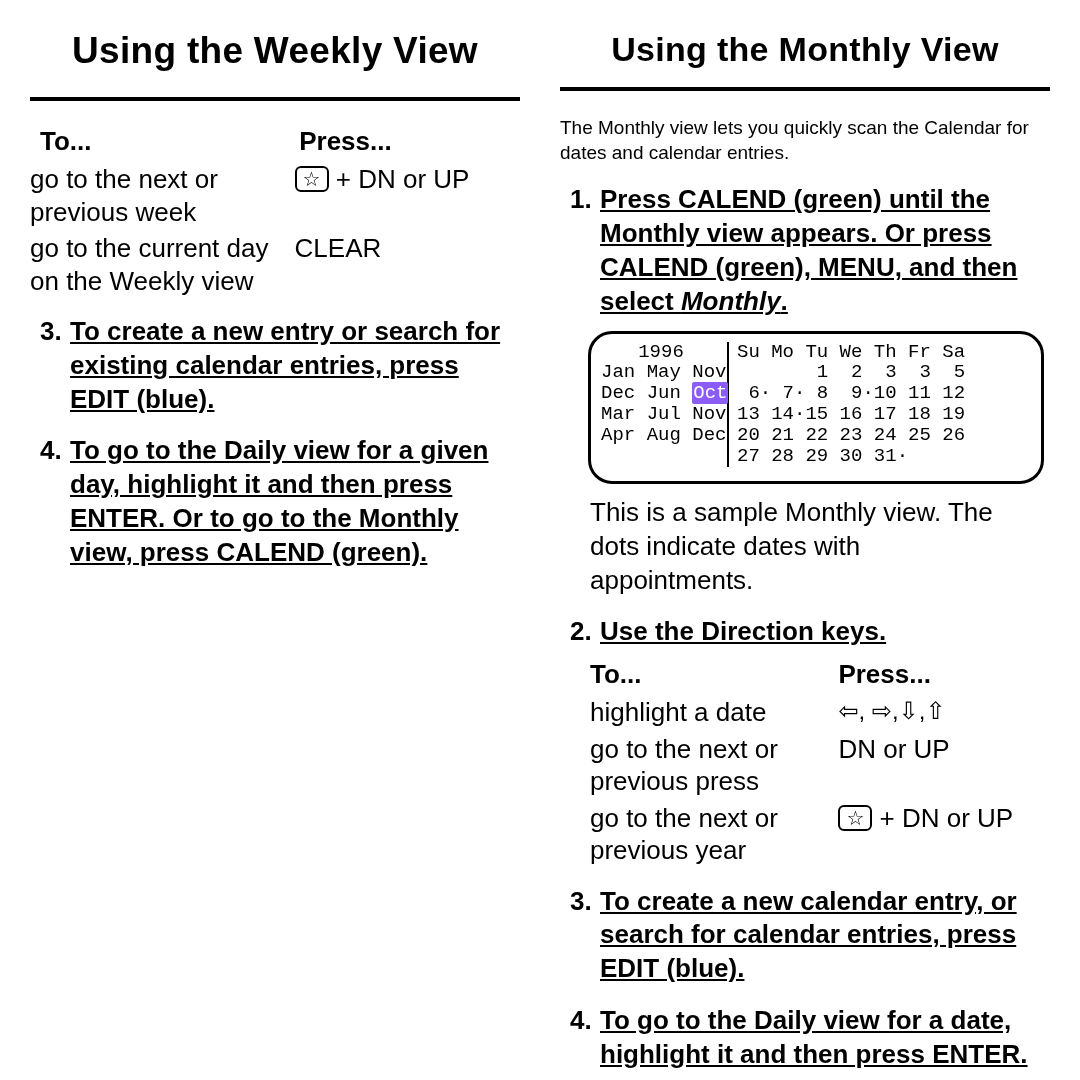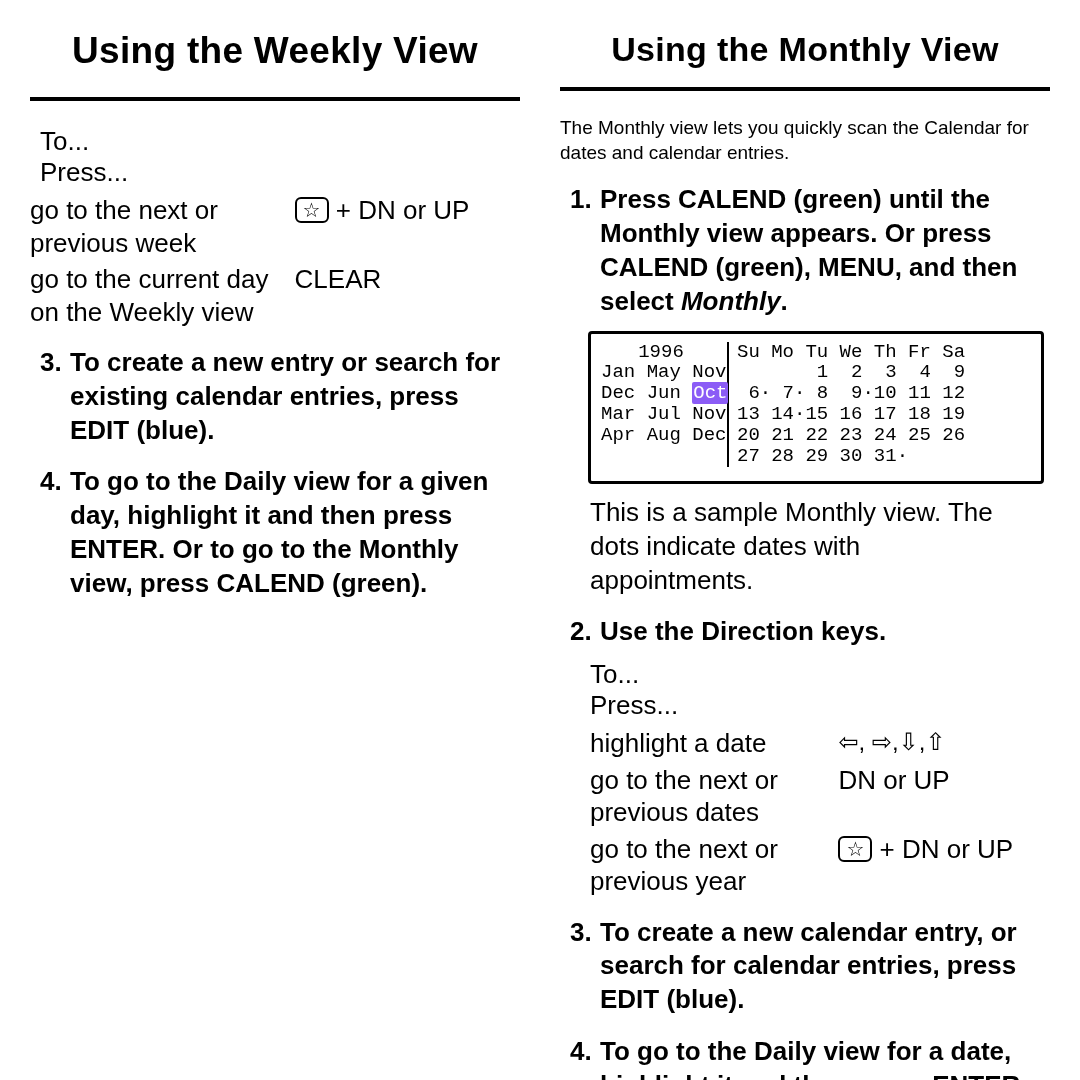--- a/index.html
+++ b/index.html
@@ -28,44 +28,43 @@
     font-weight: 700;
     text-align: center;
     font-size: 34px;
     padding-bottom: 18px;
     border-bottom: 4px solid #000;
     margin-bottom: 25px;
     letter-spacing: 0.3px;
   }
   .table-head {
     display: flex;
-    font-weight: 400;
+    font-weight: 700;
     font-size: 26px;
     margin: 10px 0 6px 10px;
-    flex-direction: column;
   }
   .table-head .th1 { width: 54%; }
   .table-head .th2 { width: 46%; }
   .row {
     display: flex;
     font-size: 26px;
     line-height: 1.25;
     margin: 4px 0 4px 0;
   }
   .row .c1 { width: 54%; padding-right: 8px; }
   .row .c2 { width: 46%; }
   .numitem {
     font-weight: 700;
     font-size: 26px;
     line-height: 1.3;
     margin: 18px 0 0 10px;
     display: flex;
   }
   .numitem .num { width: 30px; flex-shrink: 0; }
-  .numitem .body { flex: 1; }
+  .numitem .body { flex: 1; text-decoration: underline; }
   .plain-para {
     font-size: 19px;
     line-height: 1.3;
   }
   .star-key {
     display: inline-block;
     border: 2px solid #000;
     border-radius: 6px;
     padding: 0 6px;
     font-size: 20px;
@@ -73,21 +72,21 @@
     vertical-align: 2px;
   }
   .caption {
     font-size: 26px;
     line-height: 1.3;
     margin: 12px 20px 0 30px;
   }
   
   .lcd {
     border: 3px solid #000;
-    border-radius: 4px;
+    border-radius: 24px;
     margin: 12px 6px 0 28px;
     padding: 8px 10px 14px 10px;
     font-family: "Courier New", monospace;
     font-size: 19px;
     line-height: 1.1;
     letter-spacing: 0px;
     display: flex;
     position: relative;
     min-height: 130px;
   }
@@ -156,21 +155,21 @@
 
     <div class="lcd">
       <div class="left">
         <div class="year">1996</div>
         <div class="mrow"><span>Jan</span> <span>May</span> <span>Nov</span></div>
         <div class="mrow"><span>Dec</span> <span>Jun</span> <span class="inv">Oct</span></div>
         <div class="mrow"><span>Mar</span> <span>Jul</span> <span>Nov</span></div>
         <div class="mrow"><span>Apr</span> <span>Aug</span> <span>Dec</span></div>
       </div>
       <div class="right"><span>Su Mo Tu We Th Fr Sa</span>
-<span>       1  2  3  4  9</span>
+<span>       1  2  3  3  5</span>
 <span> 6· 7· 8  9·10 11 12</span>
 <span>13 14·15 16 17 18 19</span>
 <span>20 21 22 23 24 25 26</span>
 <span>27 28 29 30 31·</span></div>
     </div>
 
     <div class="caption">This is a sample Monthly view. The dots indicate dates with appointments.</div>
 
     <div class="numitem">
       <div class="num">2.</div>
@@ -180,21 +179,21 @@
     <div style="margin-left:30px;">
       <div class="table-head" style="margin-left:0;">
         <div class="th1">To...</div>
         <div class="th2">Press...</div>
       </div>
       <div class="row">
         <div class="c1">highlight a date</div>
         <div class="c2 arrows-span">⇦, ⇨,⇩,⇧</div>
       </div>
       <div class="row">
-        <div class="c1">go to the next or previous dates</div>
+        <div class="c1">go to the next or previous press</div>
         <div class="c2">DN or UP</div>
       </div>
       <div class="row">
         <div class="c1">go to the next or previous year</div>
         <div class="c2">
           <span class="star-key">☆</span><span> + DN or UP</span>
         </div>
       </div>
     </div>
 

